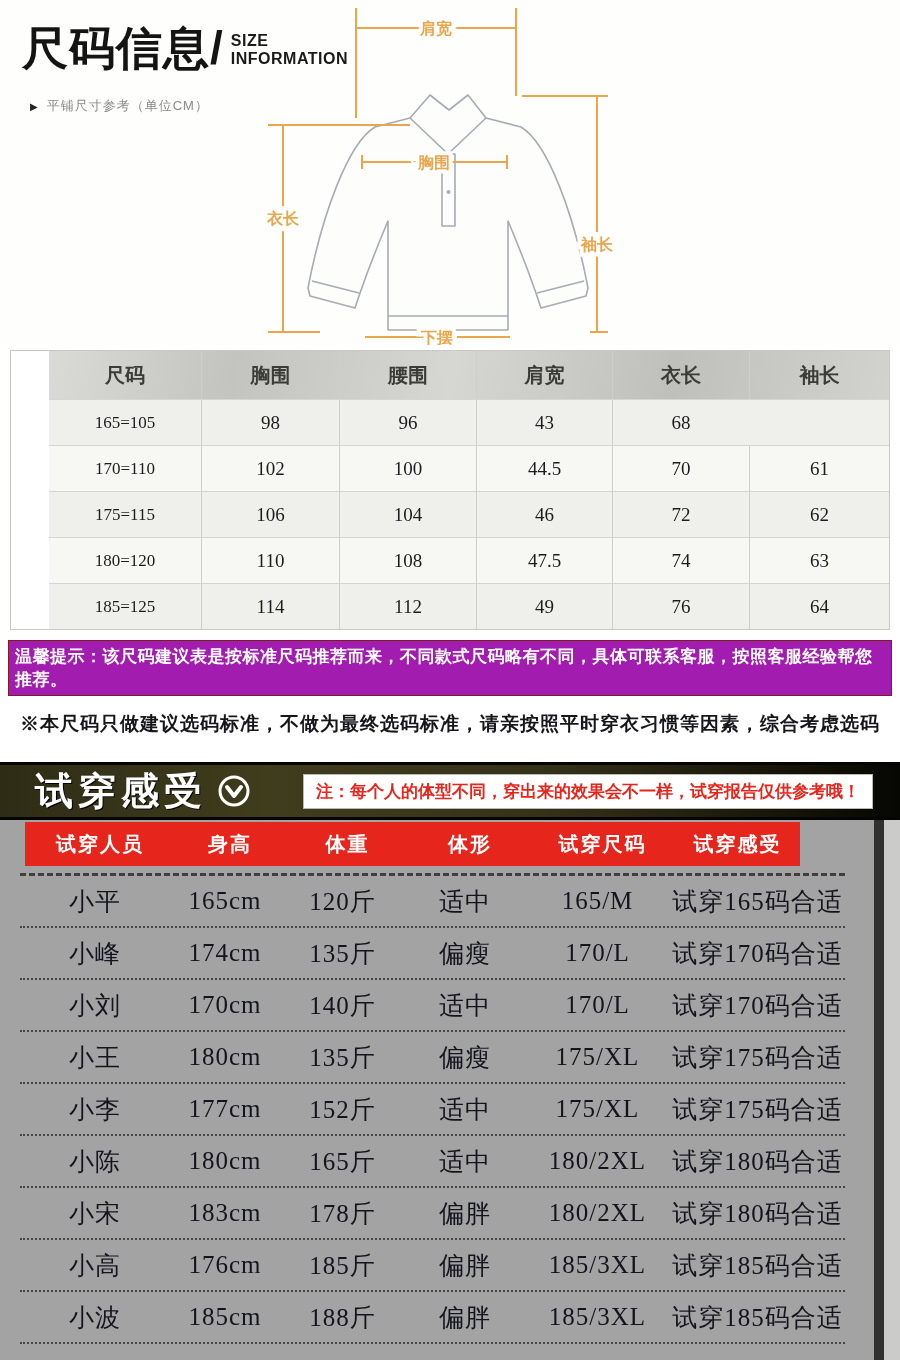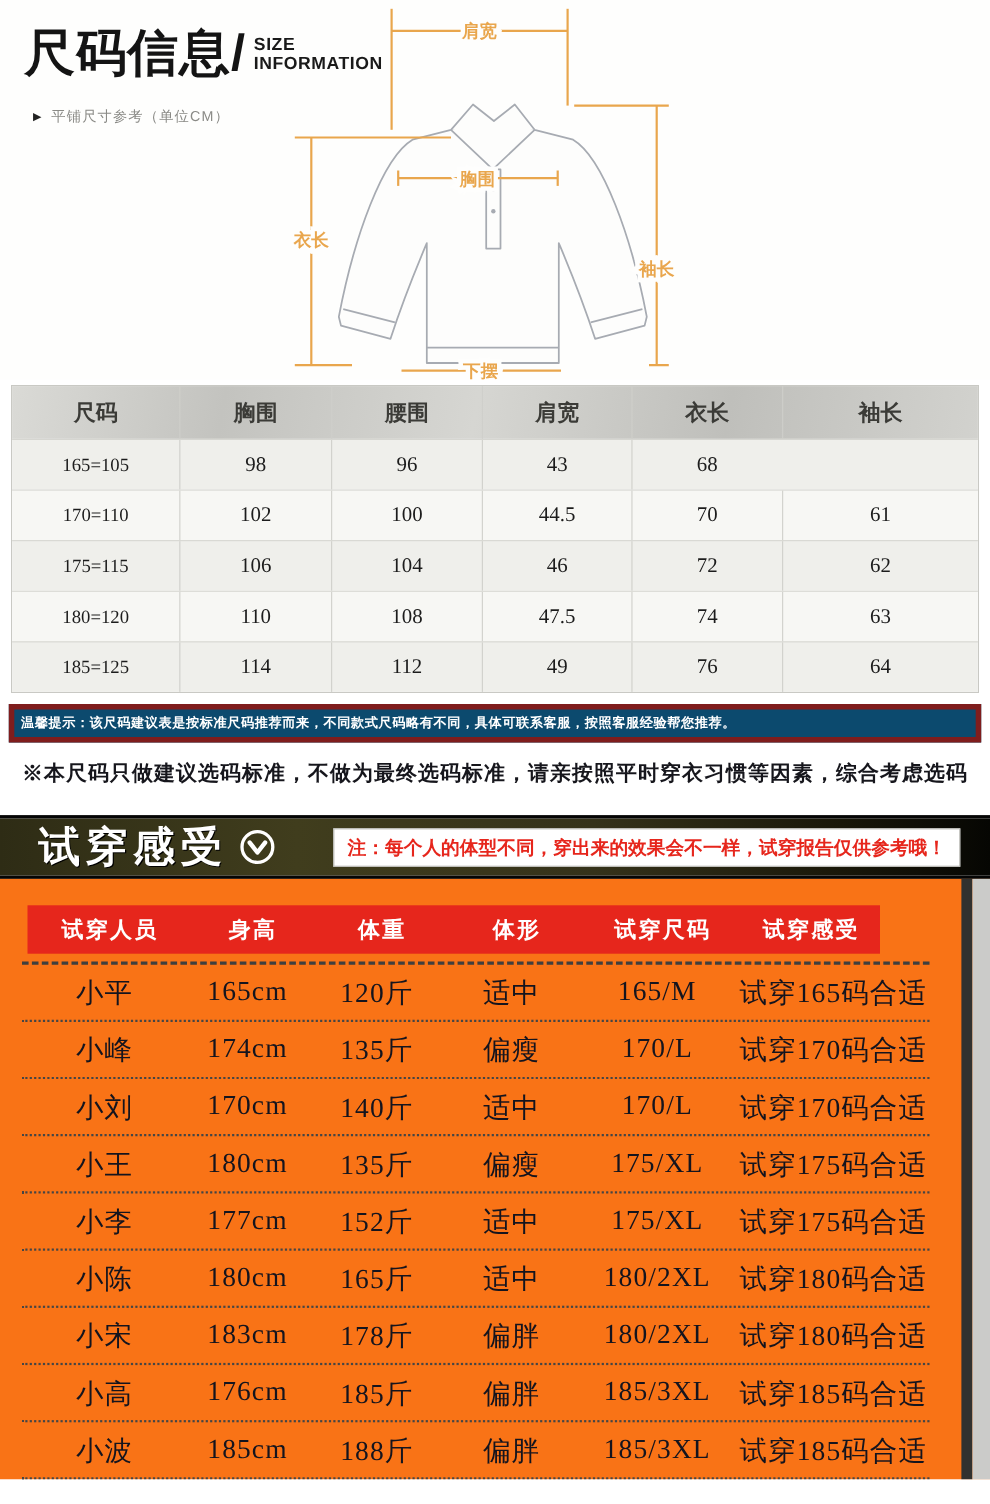--- a/index.html
+++ b/index.html
@@ -12,49 +12,49 @@
   
   .hero { position:relative; height:345px; background:#fefefd; }
   .brand { position:absolute; top:24px; left:22px; display:flex; align-items:flex-start;justify-content:flex-end; }
   .title-cn { font-size:46px; font-weight:bold; color:#141414; line-height:1.05; letter-spacing:1px; }
   .title-en { margin-left:7px; margin-top:8px; font-size:16px; font-weight:bold; color:#1a1a1a; line-height:1.15; letter-spacing:.5px; }
   .subtitle { position:absolute; top:97px; left:30px; font-size:13px; color:#8a8a86; letter-spacing:1px; display:flex; align-items:center; }
   .tri { color:#222; font-size:10px; margin-right:8px; }
   .diagram { position:absolute; top:0; left:260px; width:640px; height:345px; }
 
   
-  .size-table { margin:5px 10px 0 10px; width:880px; border:1px solid #c9c9c4; }
+  .size-table { margin:5px 10px 0 10px; width:880px; border:1px solid #c9c9c4;padding-left:38px; }
   .s-row, .s-head { display:grid; grid-template-columns:152px 138px 137px 136px 137px 1fr; }
   .s-head { height:48px; background:linear-gradient(100deg,#dadad6 0%,#c3c3bf 22%,#d6d6d2 48%,#bfbfbb 74%,#d2d2ce 100%); }
   .s-head .c { font-weight:bold; font-size:20px; color:#3b3b37; }
   .c { display:flex; align-items:center; justify-content:center; border-left:1px solid #cfcfca; font-size:19px; font-family:"Liberation Serif", serif; }
   .c:first-child { border-left:none; font-size:17px; }
   .s-head .c:first-child { font-size:20px; }
   .s-row { height:46px; border-top:1px solid #d6d6d1; }
   .size-rows .s-row:nth-child(even) { background:#f7f7f4; }
   .size-rows .s-row:nth-child(odd)  { background:#efefeb; }
 
   
-  .warning { margin:10px 8px 0 8px; background:#0c4a6e; border:5px solid #7f1d1d; color:#fff;
-             font-weight:bold; font-size:12px; padding:4px 6px; letter-spacing:.5px; }
+  .warning { margin:10px 8px 0 8px; background:#a21caf; border:1px solid #7f1d1d; color:#fff;
+             font-weight:bold; font-size:17px; padding:4px 6px; letter-spacing:.5px; }
   .note { margin-top:15px; text-align:center; font-size:19px; color:#16161c;
           font-family:"Liberation Serif", serif; font-weight:bold; letter-spacing:1px; }
 
   
   .tryon { margin-top:25px; }
   .tryon-bar { height:58px; display:flex; align-items:center;
       background:linear-gradient(90deg,#2e2c15 0%,#403d1d 30%,#35321a 60%,#191709 85%,#060603 100%);
       border-top:3px solid #050505; border-bottom:3px solid #050505; }
   .tryon-title { margin-left:35px; font-size:38px; font-weight:bold; color:#ffffff;
       font-family:"Liberation Serif", serif; letter-spacing:5px; text-shadow:1px 1px 0 #000; }
   .cd-icon { margin-left:10px; flex:0 0 auto; }
   .tryon-note { margin-left:52px; background:#fff; border:1px solid #b9b9b4; color:#e6261c;
       font-weight:bold; font-size:17px; padding:5px 12px; white-space:nowrap;text-align:right; }
 
-  .tryon-body { position:relative; background:#f97316; padding-top:24px; min-height:540px; }
+  .tryon-body { position:relative; background:#a3a3a3; padding-top:2px; min-height:540px; }
   .strip-dark { position:absolute; top:0; right:16px; width:10px; height:100%; background:#31312f; }
   .strip-gray { position:absolute; top:0; right:0; width:16px; height:100%; background:#cbcbc9; }
 
   .redbar { margin-left:25px; width:775px; height:44px; background:#e6261c; display:grid;
             grid-template-columns:150px 110px 125px 120px 145px 125px; align-items:center; }
   .redbar .h { text-align:center; color:#fff; font-weight:bold; font-size:20px;
                font-family:"Liberation Serif", serif; letter-spacing:2px; }
   .dash { margin:7px 55px 0 20px; border-bottom:3px dashed #3f3f3f; }
 
   .t-row { margin-left:20px; width:825px; height:52px; display:grid;

